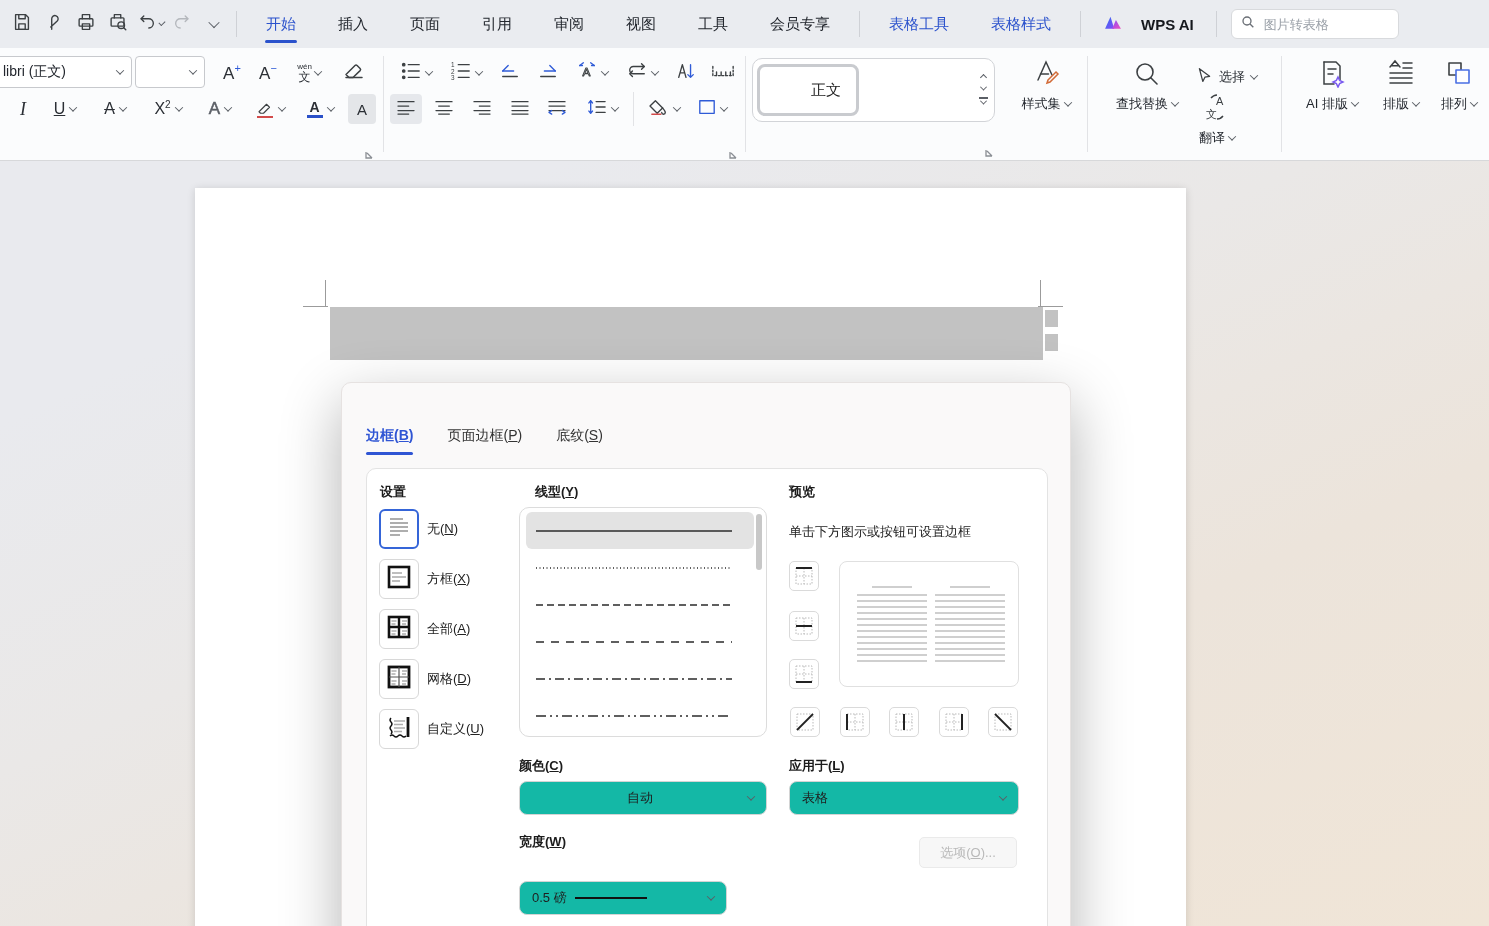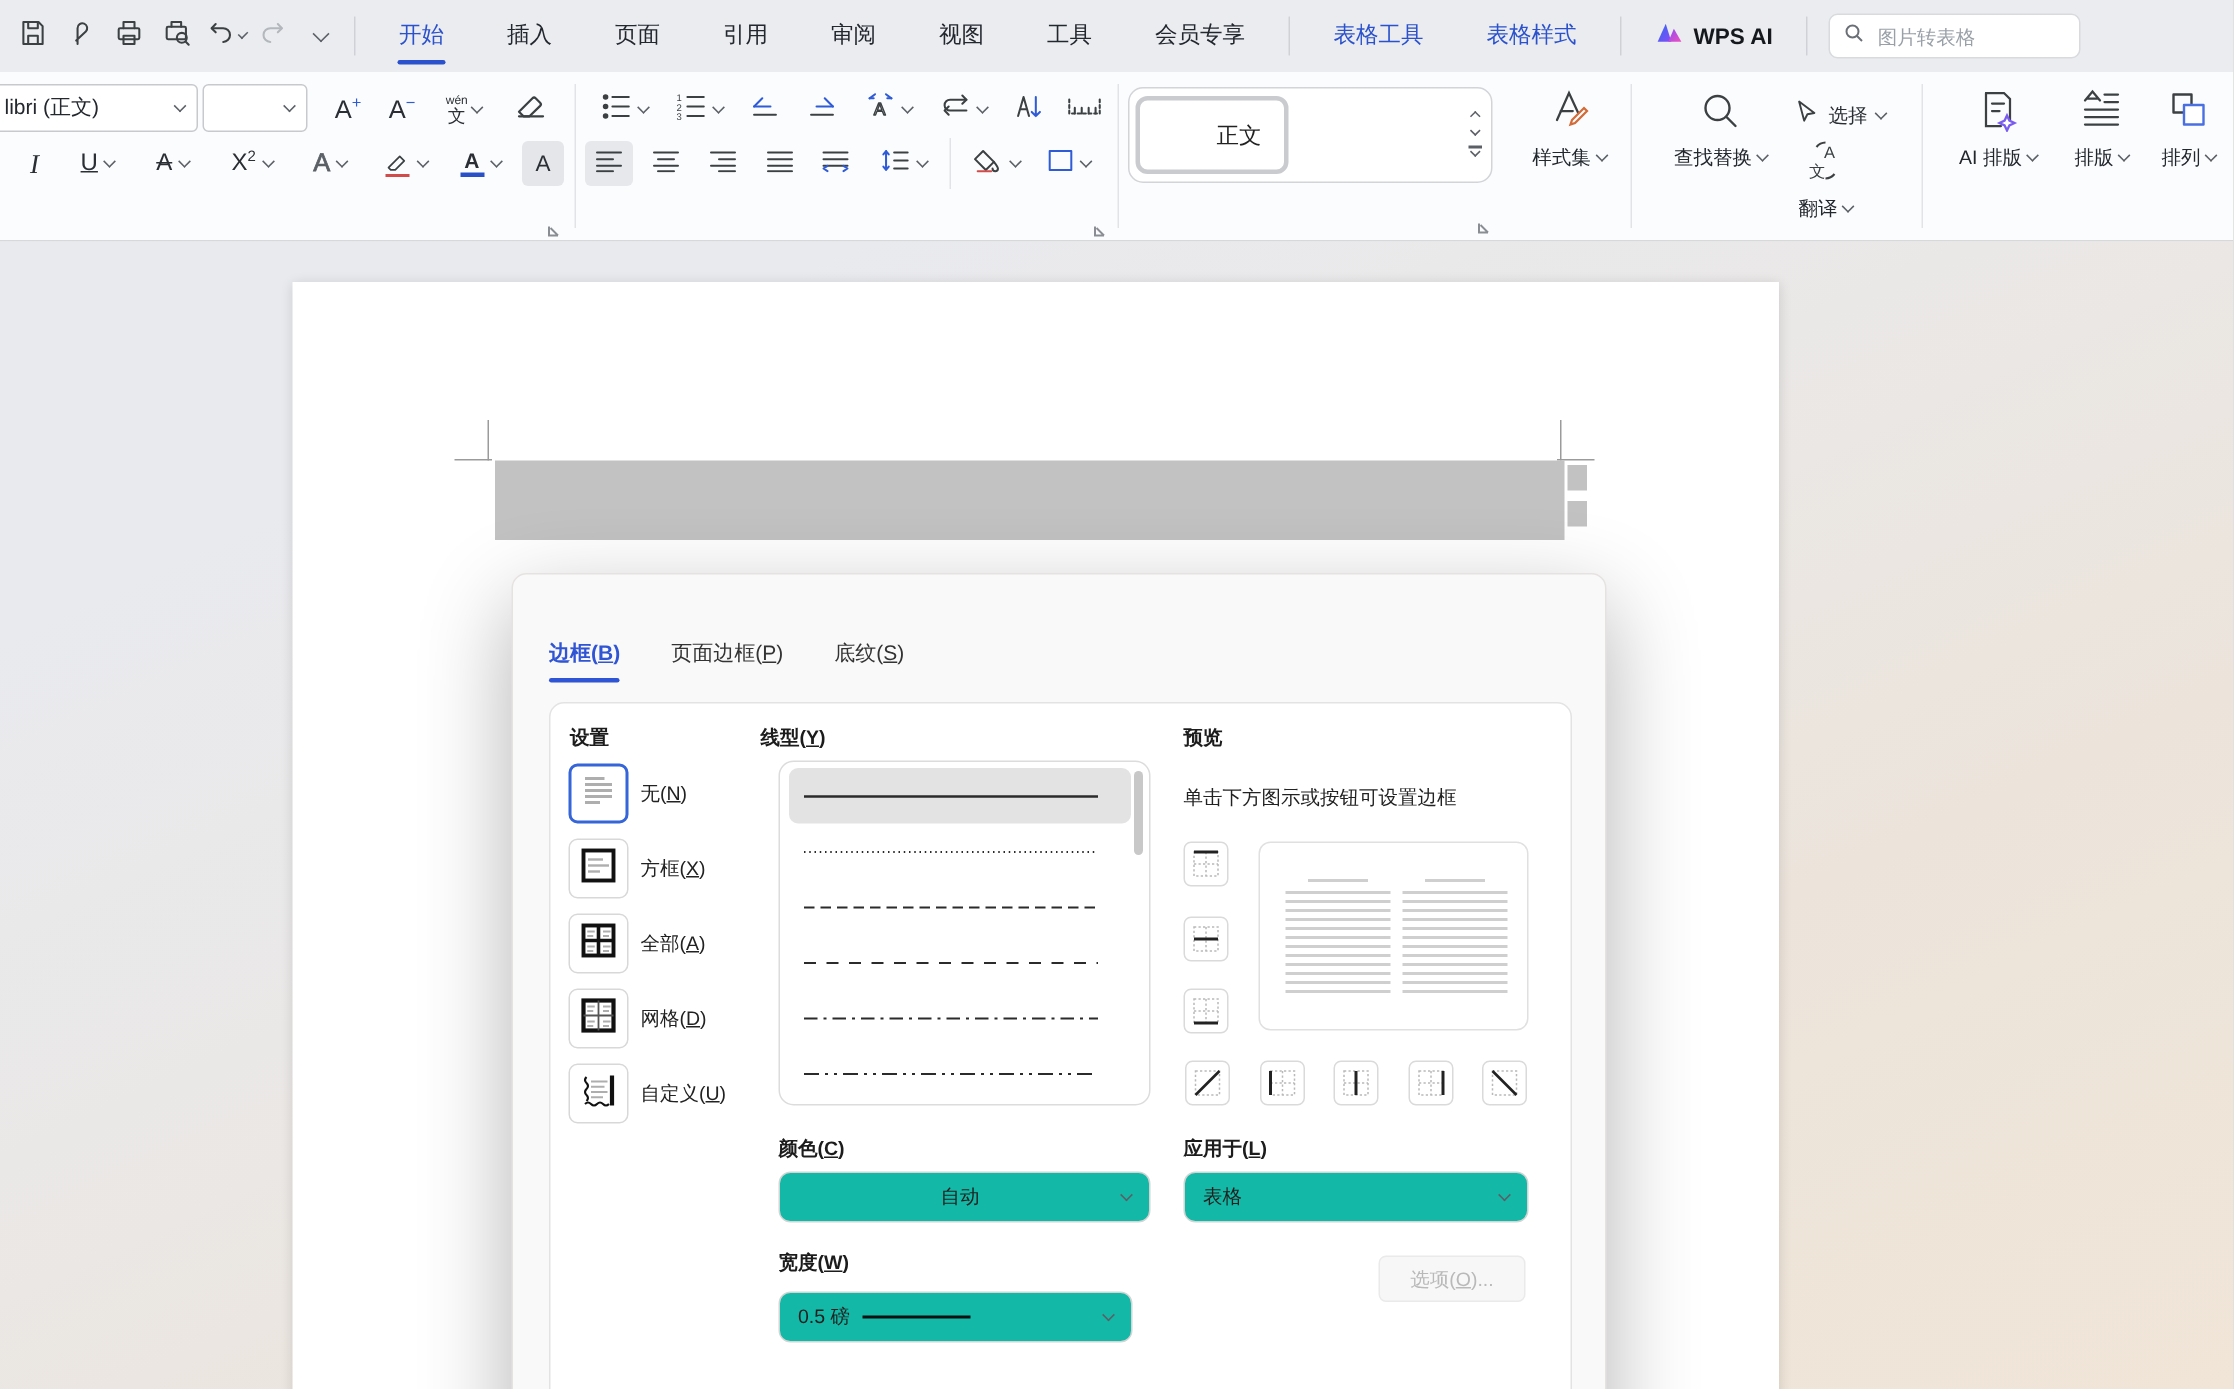--- a/index.html
+++ b/index.html
@@ -10,21 +10,21 @@
   .tabbar{position:absolute;left:0;top:0;width:100%;height:48px;background:#eaecf0;display:flex;align-items:center;}
   .qa{display:flex;align-items:center;gap:4px;padding-left:8px;}
   .qbtn{width:28px;height:28px;display:flex;align-items:center;justify-content:center;border-radius:4px;}
   .qbtn svg{stroke:#3c4043;fill:none;stroke-width:1.5;stroke-linecap:round;stroke-linejoin:round;}
   .qbtn.dis svg{stroke:#b4b7bc;}
   .vdiv{width:1px;height:26px;background:#cfd1d6;margin:0 8px;}
   .rtab{position:relative;height:48px;line-height:48px;padding:0 21px;font-size:15px;color:#23272e;white-space:nowrap;}
   .rtab.active{color:#2b52cc;font-weight:400;}
   .rtab.active::after{content:"";position:absolute;left:20px;right:20px;bottom:5px;height:3px;border-radius:2px;background:#2b52cc;}
   .rtab.ctx{color:#2b52cc;}
-  .wpsai{display:flex;align-items:center;gap:6px;padding:0 14px;font-size:15px;font-weight:700;color:#15181d;white-space:nowrap;}
+  .wpsai{display:flex;align-items:center;gap:18px;padding:0 14px;font-size:15px;font-weight:700;color:#15181d;white-space:nowrap;}
   .searchbox{position:relative;width:168px;height:30px;background:#fff;border:1px solid #d8dadd;border-radius:6px;display:flex;align-items:center;padding:0 8px;gap:6px;margin-left:6px;}
   .searchbox input{border:none;outline:none;width:110px;font-size:13px;color:#333;background:transparent;}
   .searchbox input::placeholder{color:#9aa0a8;}
 
   
   .toolbar{position:absolute;left:0;top:48px;width:100%;height:113px;background:#fbfcfd;border-bottom:1px solid #d7d8da;}
   .tb{position:absolute;display:flex;align-items:center;justify-content:center;height:30px;border-radius:4px;color:#2b2f35;}
   .tb svg{stroke:#3c4043;fill:none;stroke-width:1.5;stroke-linecap:round;stroke-linejoin:round;}
   .tb.on{background:#e6e8ec;}
   .caret{display:inline-block;width:6px;height:6px;border-right:1.4px solid #5b5f66;border-bottom:1.4px solid #5b5f66;transform:rotate(45deg) translate(-1px,-1px);}
@@ -523,21 +523,21 @@
               <path d="M5 4q-2 2 0 4t0 4 0 4 0 4" fill="none" stroke="#111" stroke-width="1.4"></path>
               <path d="M22 3v20" stroke="#111" stroke-width="2.8"></path>
               <path d="M4 22q2-2 4 0t4 0 4 0 4 0" fill="none" stroke="#111" stroke-width="1.4"></path>
               <g stroke="#aeaeae" stroke-width="1.4">
                 <path d="M8 7h11M8 10.5h9M8 14h11M8 17.5h8"></path>
               </g>
             </svg></span>
       </div>
       <div class="setlbl" style="top:240px;">自定义(<u>U</u>)</div>
 
-      <div class="plabel" style="left:140px;top:14px;">线型(<u>Y</u>)</div>
+      <div class="plabel" style="left:168px;top:14px;">线型(<u>Y</u>)</div>
       <div class="linelist">
         <div class="linerow sel">
             <svg width="200" height="6">
               <line x1="2" y1="3" x2="198" y2="3" stroke="#2b2b2b" stroke-width="1.6"></line>
             </svg>
           </div>
         <div class="linerow">
             <svg width="200" height="6">
               <line x1="2" y1="3" x2="198" y2="3" stroke="#2b2b2b" stroke-width="1.4" stroke-dasharray="1 2.5"></line>
             </svg>
@@ -565,21 +565,21 @@
         <div class="scrollthumb"></div>
       </div>
 
       <div class="plabel" style="left:152px;top:288px;">颜色(<u>C</u>)</div>
       <div class="ddown" style="left:152px;top:312px;width:248px;">
         <span style="flex:1;text-align:center;">自动</span>
         <span class="caret"></span>
       </div>
 
       <div class="plabel" style="left:152px;top:364px;">宽度(<u>W</u>)</div>
-      <div class="ddown" style="left:152px;top:392px;width:236px;">
+      <div class="ddown" style="left:152px;top:412px;width:208px;">
         <span>0.5 磅</span>
         <span style="width:72px;height:2px;background:#111;margin-left:8px;"></span>
         <span class="caret" style="margin-left:auto;"></span>
       </div>
 
       <div class="plabel" style="left:422px;top:14px;">预览</div>
       <div style="position:absolute;left:422px;top:54px;font-size:13px;color:#222;">单击下方图示或按钮可设置边框</div>
 
       <div class="pbtn" style="left:422px;top:92px;">
           <svg width="20" height="20" viewBox="0 0 20 20">

